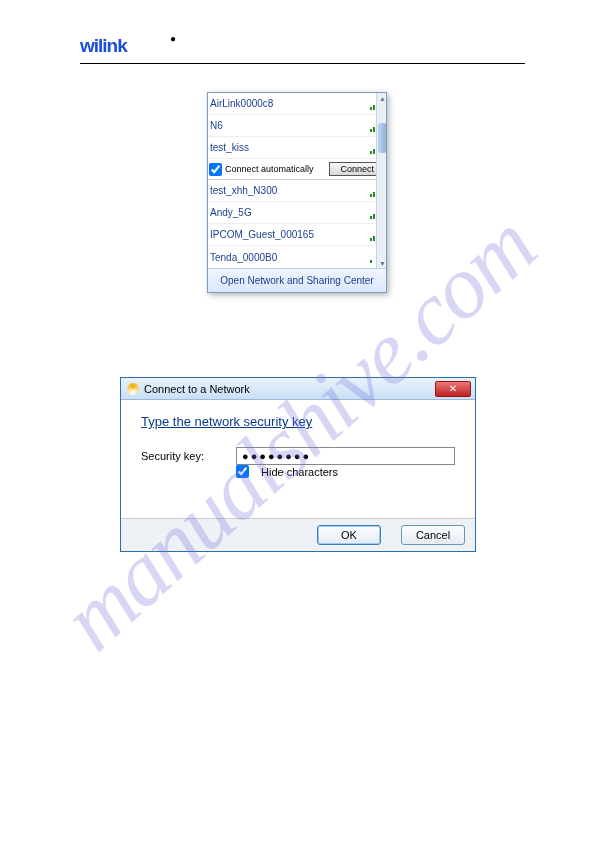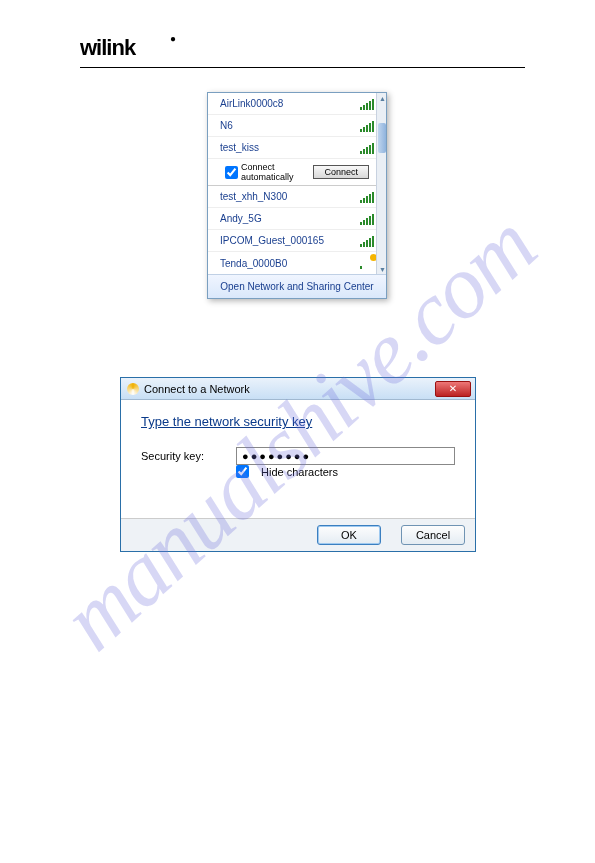--- a/index.html
+++ b/index.html
@@ -13,24 +13,24 @@
   }
   .page-header {
     position: absolute;
     top: 35px;
     left: 80px;
     right: 70px;
     border-bottom: 1.5px solid #000;
     padding-bottom: 6px;
   }
   .logo {
-    font-size: 22px;
+    font-size: 19px;
     font-weight: 700;
     letter-spacing: -1px;
-    color: #000000;
+    color: #1d4ed8;
     position: relative;
   }
   .logo-dot {
     position: absolute;
     top: -2px;
     left: 90px;
     font-size: 10px;
     color: #000;
   }
   .watermark {
@@ -60,21 +60,21 @@
   }
   .wifi-list {
     max-height: 226px;
     overflow: hidden;
     position: relative;
   }
   .wifi-item {
     display: flex;
     justify-content: space-between;
     align-items: center;
-    padding: 4px 12px;
+    padding: 4px 2px;
     font-size: 10px;
     color: #1a3f8f;
     border-bottom: 1px solid #eee;
     height: 22px;
     cursor: pointer;
   }
   .wifi-item.selected {
     background: linear-gradient(#e8f2ff, #d0e5ff);
     border: 1px solid #9abde0;
   }
@@ -101,21 +101,21 @@
     position:absolute;
     top:-3px; right:-3px;
     width:7px;height:7px;
     background:#f5b400;
     border-radius:50%;
   }
   .connect-row {
     display: flex;
     justify-content: space-between;
     align-items: center;
-    padding: 3px 17px;
+    padding: 3px 1px;
     font-size: 9px;
     color: #000;
     background:#fff;
     border-bottom:1px solid #ccc;
   }
   .connect-row label { display:flex; align-items:center; gap:3px; }
   .connect-btn {
     font-size: 9px;
     padding: 1px 10px;
     border: 1px solid #555;

